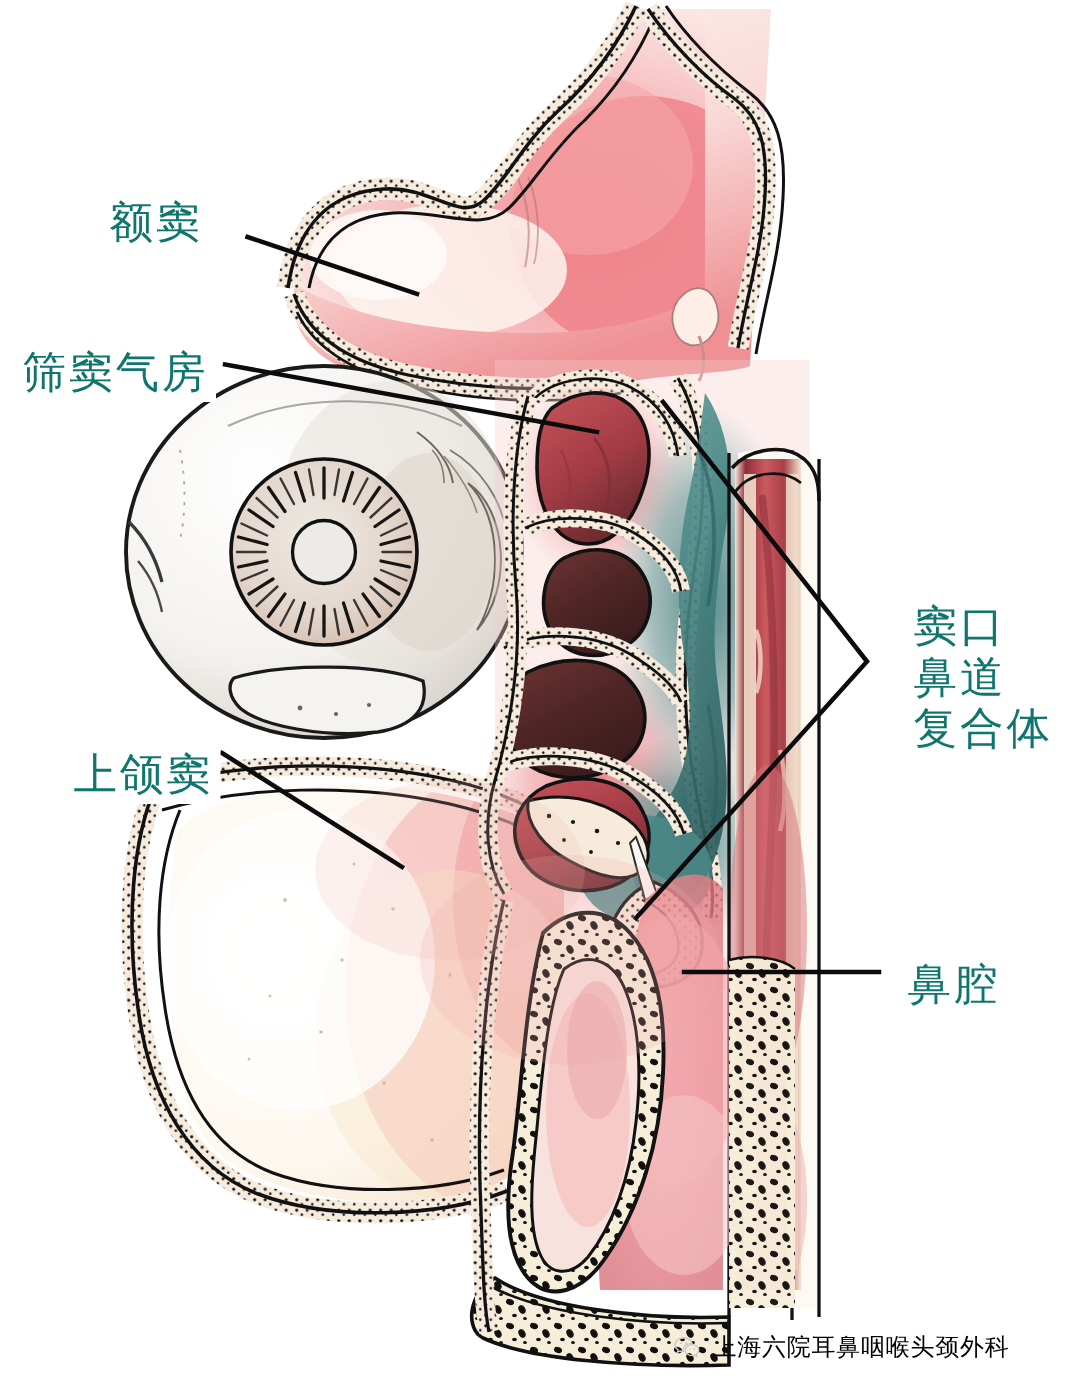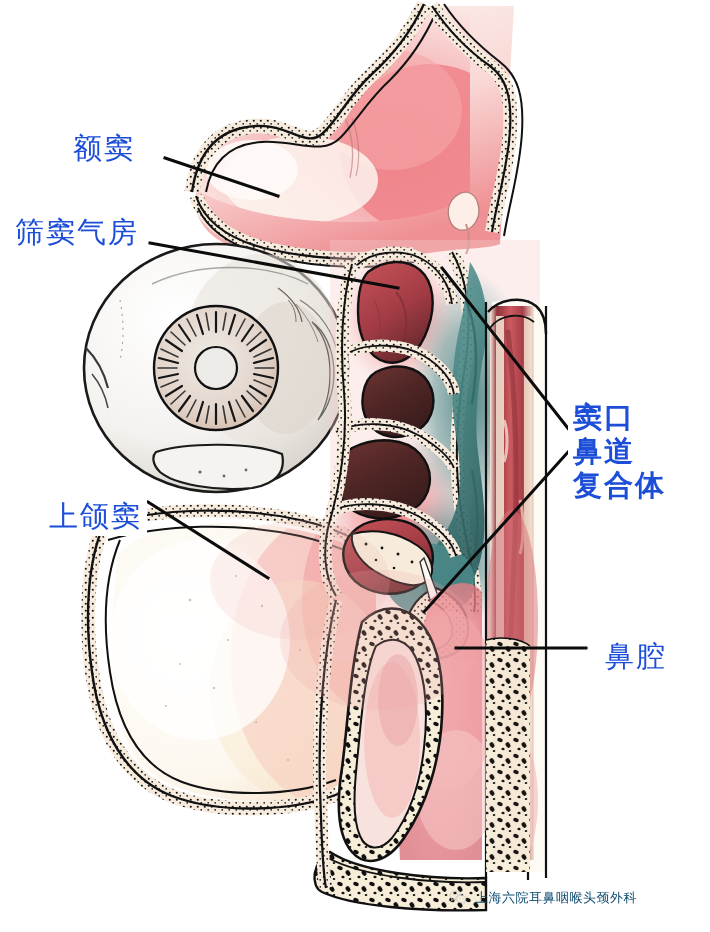--- a/index.html
+++ b/index.html
@@ -20,52 +20,52 @@
   #art {
     position: absolute;
     left: 0;
     top: 0;
     width: 710px;
     height: 932px;
   }
   .label {
     position: absolute;
     background: #ffffff;
-    color: #1d4ed8;
+    color: #0f766e;
     font-family: "DejaVu Sans", "Liberation Sans", sans-serif;
     font-size: 29px;
     line-height: 36px;
     letter-spacing: 2px;
     white-space: pre;
     padding: 2px 5px;
     z-index: 40;
   }
   .label.multi {
     line-height: 34px;
   }
   #label-frontal-sinus  { left: 68px;  top: 128px; }
-  #label-ethmoid-cells  { left: 10px;  top: 212px; }
+  #label-ethmoid-cells  { left: 10px;  top: 228px; }
   #label-maxillary      { left: 44px;  top: 472px; margin-top: 24px; }
-  #label-omc            { left: 568px; top: 398px; font-weight: bold; }
+  #label-omc            { left: 604px; top: 398px; }
   #label-nasal-cavity   { left: 600px; top: 636px; }
 
   #watermark {
     position: absolute;
     left: 448px;
     top: 888px;
     display: flex;
     align-items: center;
     gap: 7px;
     z-index: 45;
   }
   #watermark .wm-text {
     font-family: "DejaVu Sans", "Liberation Sans", sans-serif;
-    font-size: 13px;
+    font-size: 16px;
     letter-spacing: 0.5px;
-    color: #0c4a6e;
+    color: #000000;
     white-space: pre;
   }
   #watermark .wm-icon { width: 20px; height: 20px; display: block; }
 </style>
 </head>
 <body>
 
 <div id="figure">
 
   <svg id="art" viewBox="0 0 710 932">

